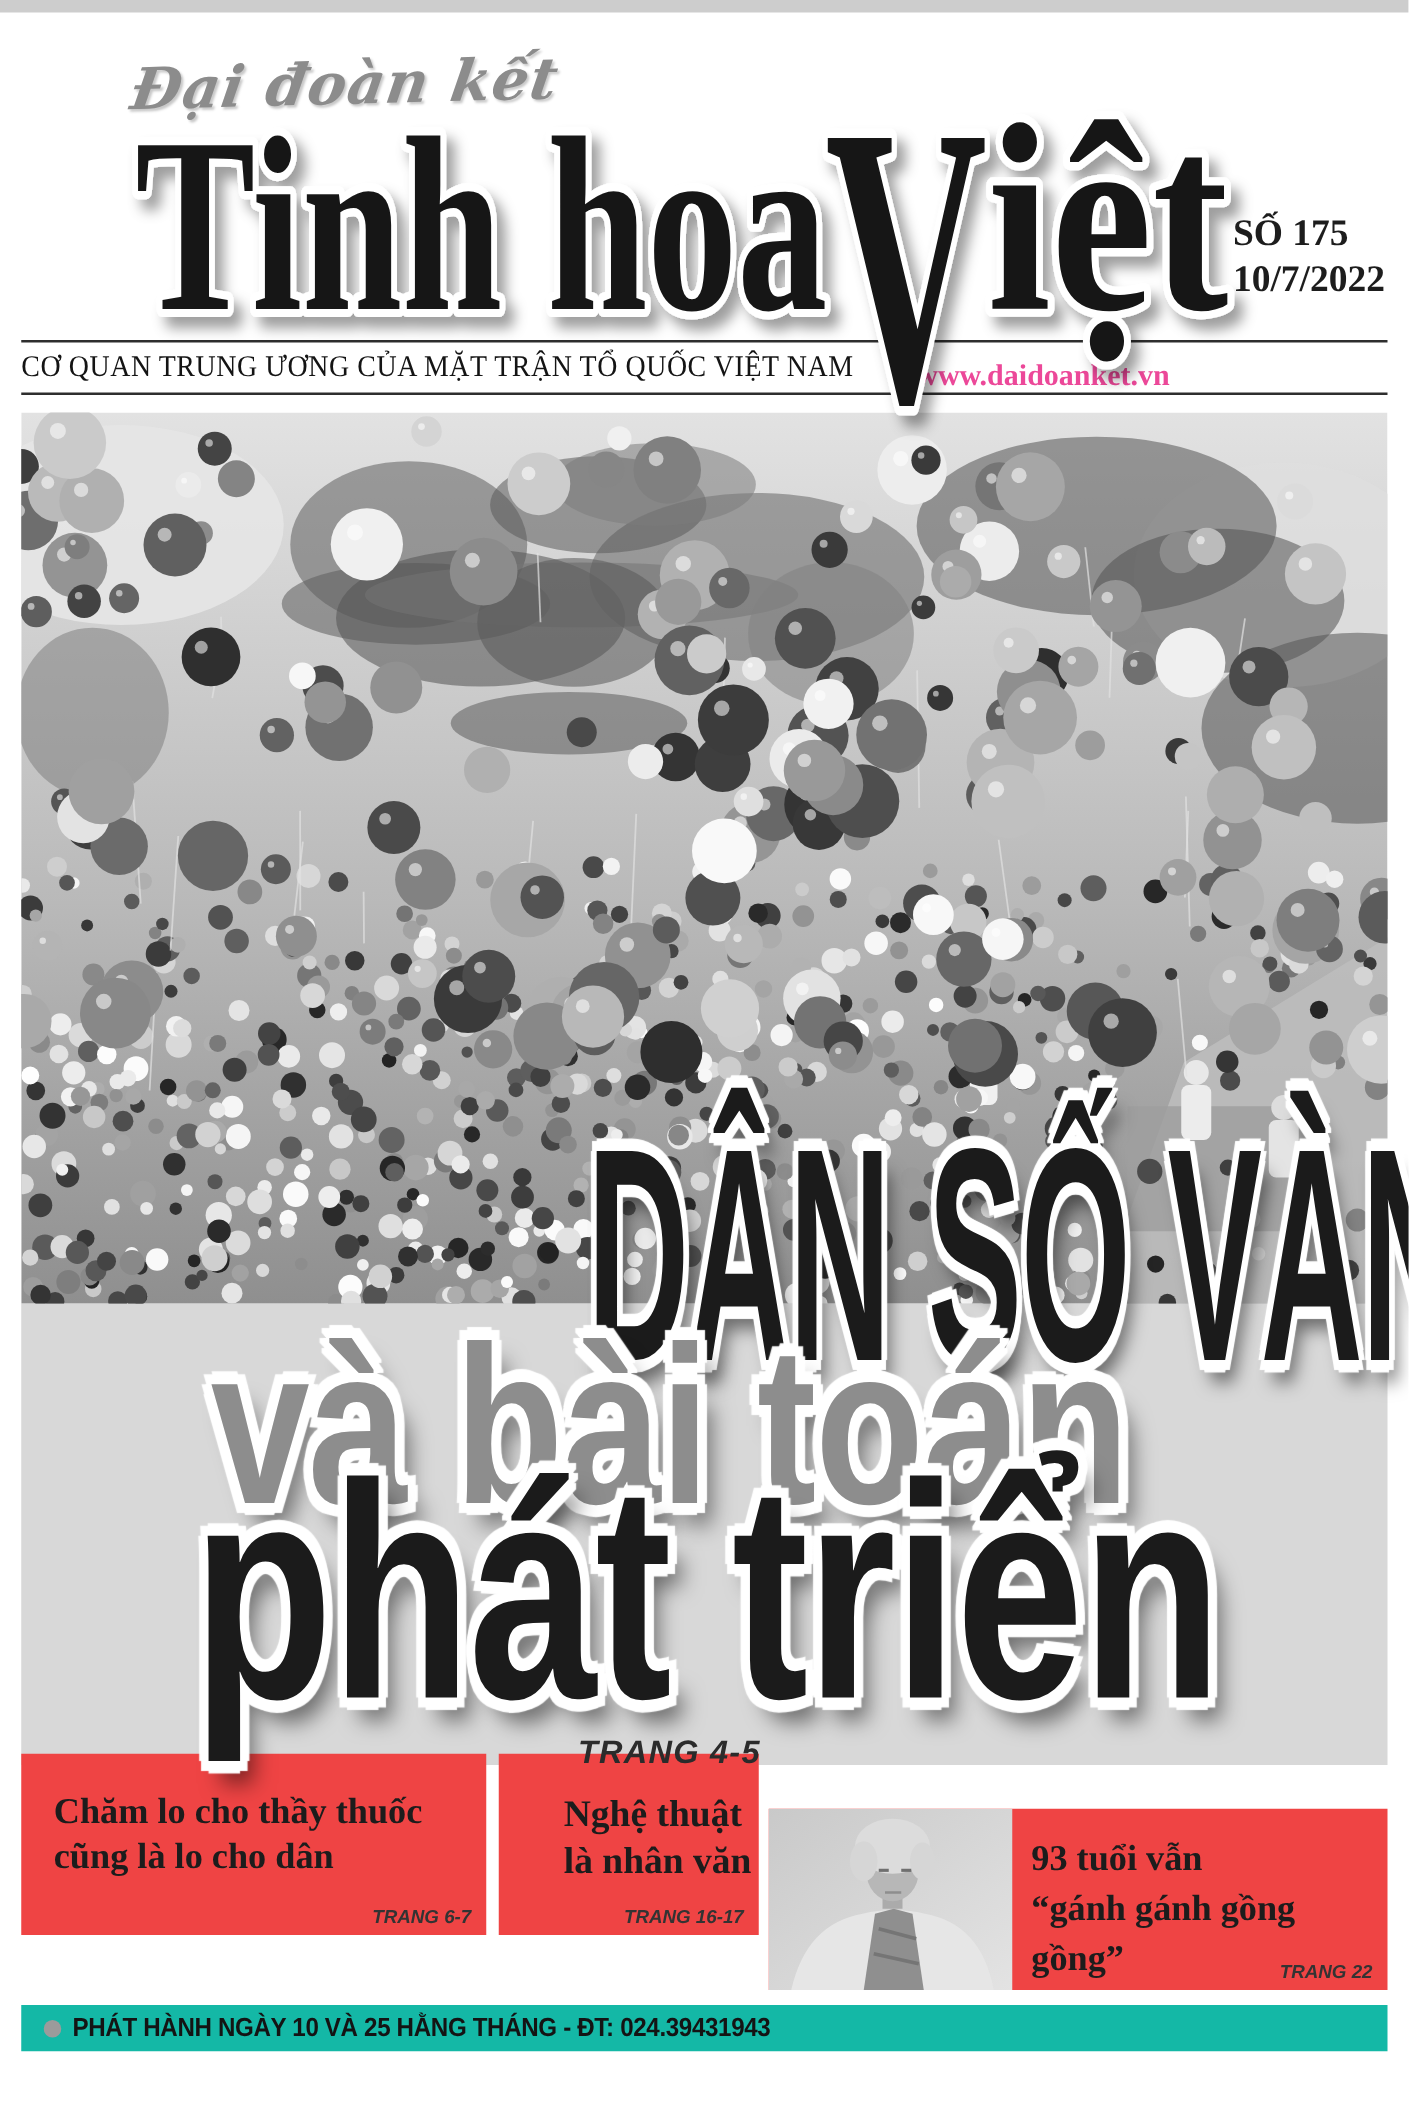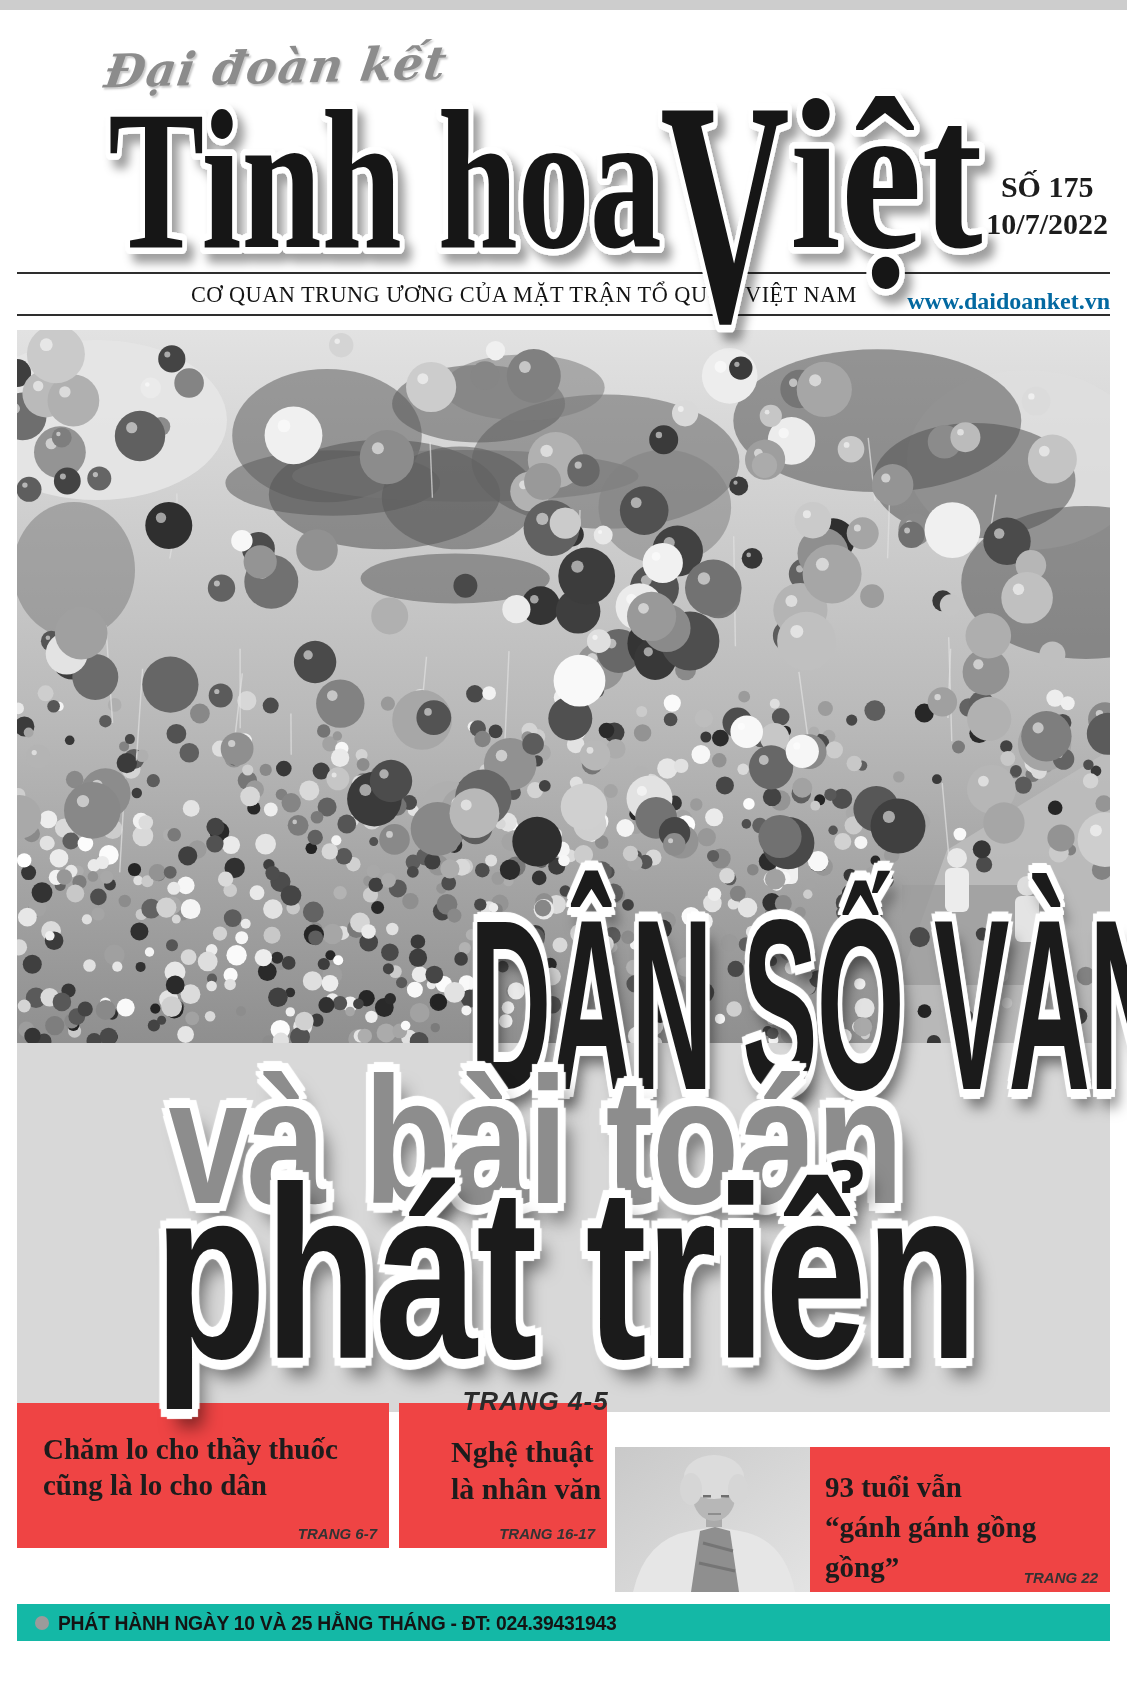--- a/index.html
+++ b/index.html
@@ -6,29 +6,29 @@
   .page{position:relative;width:1127px;height:1698px;background:#ffffff;overflow:hidden;
         font-family:"Liberation Serif","DejaVu Serif",serif;}
   .top-strip{position:absolute;left:0;top:0;width:1127px;height:10px;background:#cdcdcd;}
 
   
   .script-logo{position:absolute;left:106px;top:40px;z-index:2;
      font-family:"DejaVu Serif","Liberation Serif",serif;font-style:italic;font-weight:bold;
      font-size:46px;color:#8c8c8c;transform:skewX(-10deg) rotate(-1.5deg);letter-spacing:1px;
      text-shadow:2px 2px 2px rgba(0,0,0,.22);white-space:nowrap;}
   .masthead-svg{position:absolute;left:70px;top:20px;z-index:2;}
-  .issue-info{position:absolute;right:19px;top:168px;z-index:2;text-align:center;
+  .issue-info{position:absolute;right:19px;top:168px;z-index:2;text-align:left;
      font-weight:bold;font-size:30px;line-height:37px;color:#1d1d1d;}
 
   .agency-band{position:absolute;left:17px;top:272px;width:1093px;height:44px;box-sizing:border-box;
      border-top:2px solid #2e2e2e;border-bottom:2px solid #2e2e2e;display:flex;
-     justify-content:flex-end;align-items:center;z-index:1;}
+     justify-content:flex-start;align-items:center;z-index:1;}
   .agency-left{font-size:24px;color:#141414;white-space:nowrap;transform:scaleX(.93);
      transform-origin:left center;letter-spacing:.5px;}
-  .agency-right{font-weight:bold;font-size:24px;color:#0369a1;white-space:nowrap;margin-top:15px;}
+  .agency-right{font-weight:bold;font-size:24px;color:#ec4899;white-space:nowrap;margin-top:15px;}
 
   
   .photo{position:absolute;left:17px;top:330px;z-index:0;display:block;}
   .gray-panel{position:absolute;left:17px;top:1043px;width:1093px;height:369px;background:#d8d8d8;z-index:0;}
 
   
   .hl{position:absolute;left:17px;width:1037px;text-align:center;z-index:3;
       font-family:"Liberation Sans","DejaVu Sans",sans-serif;font-weight:bold;}
   .hl span{display:inline-block;white-space:nowrap;transform-origin:center;
       text-shadow:

